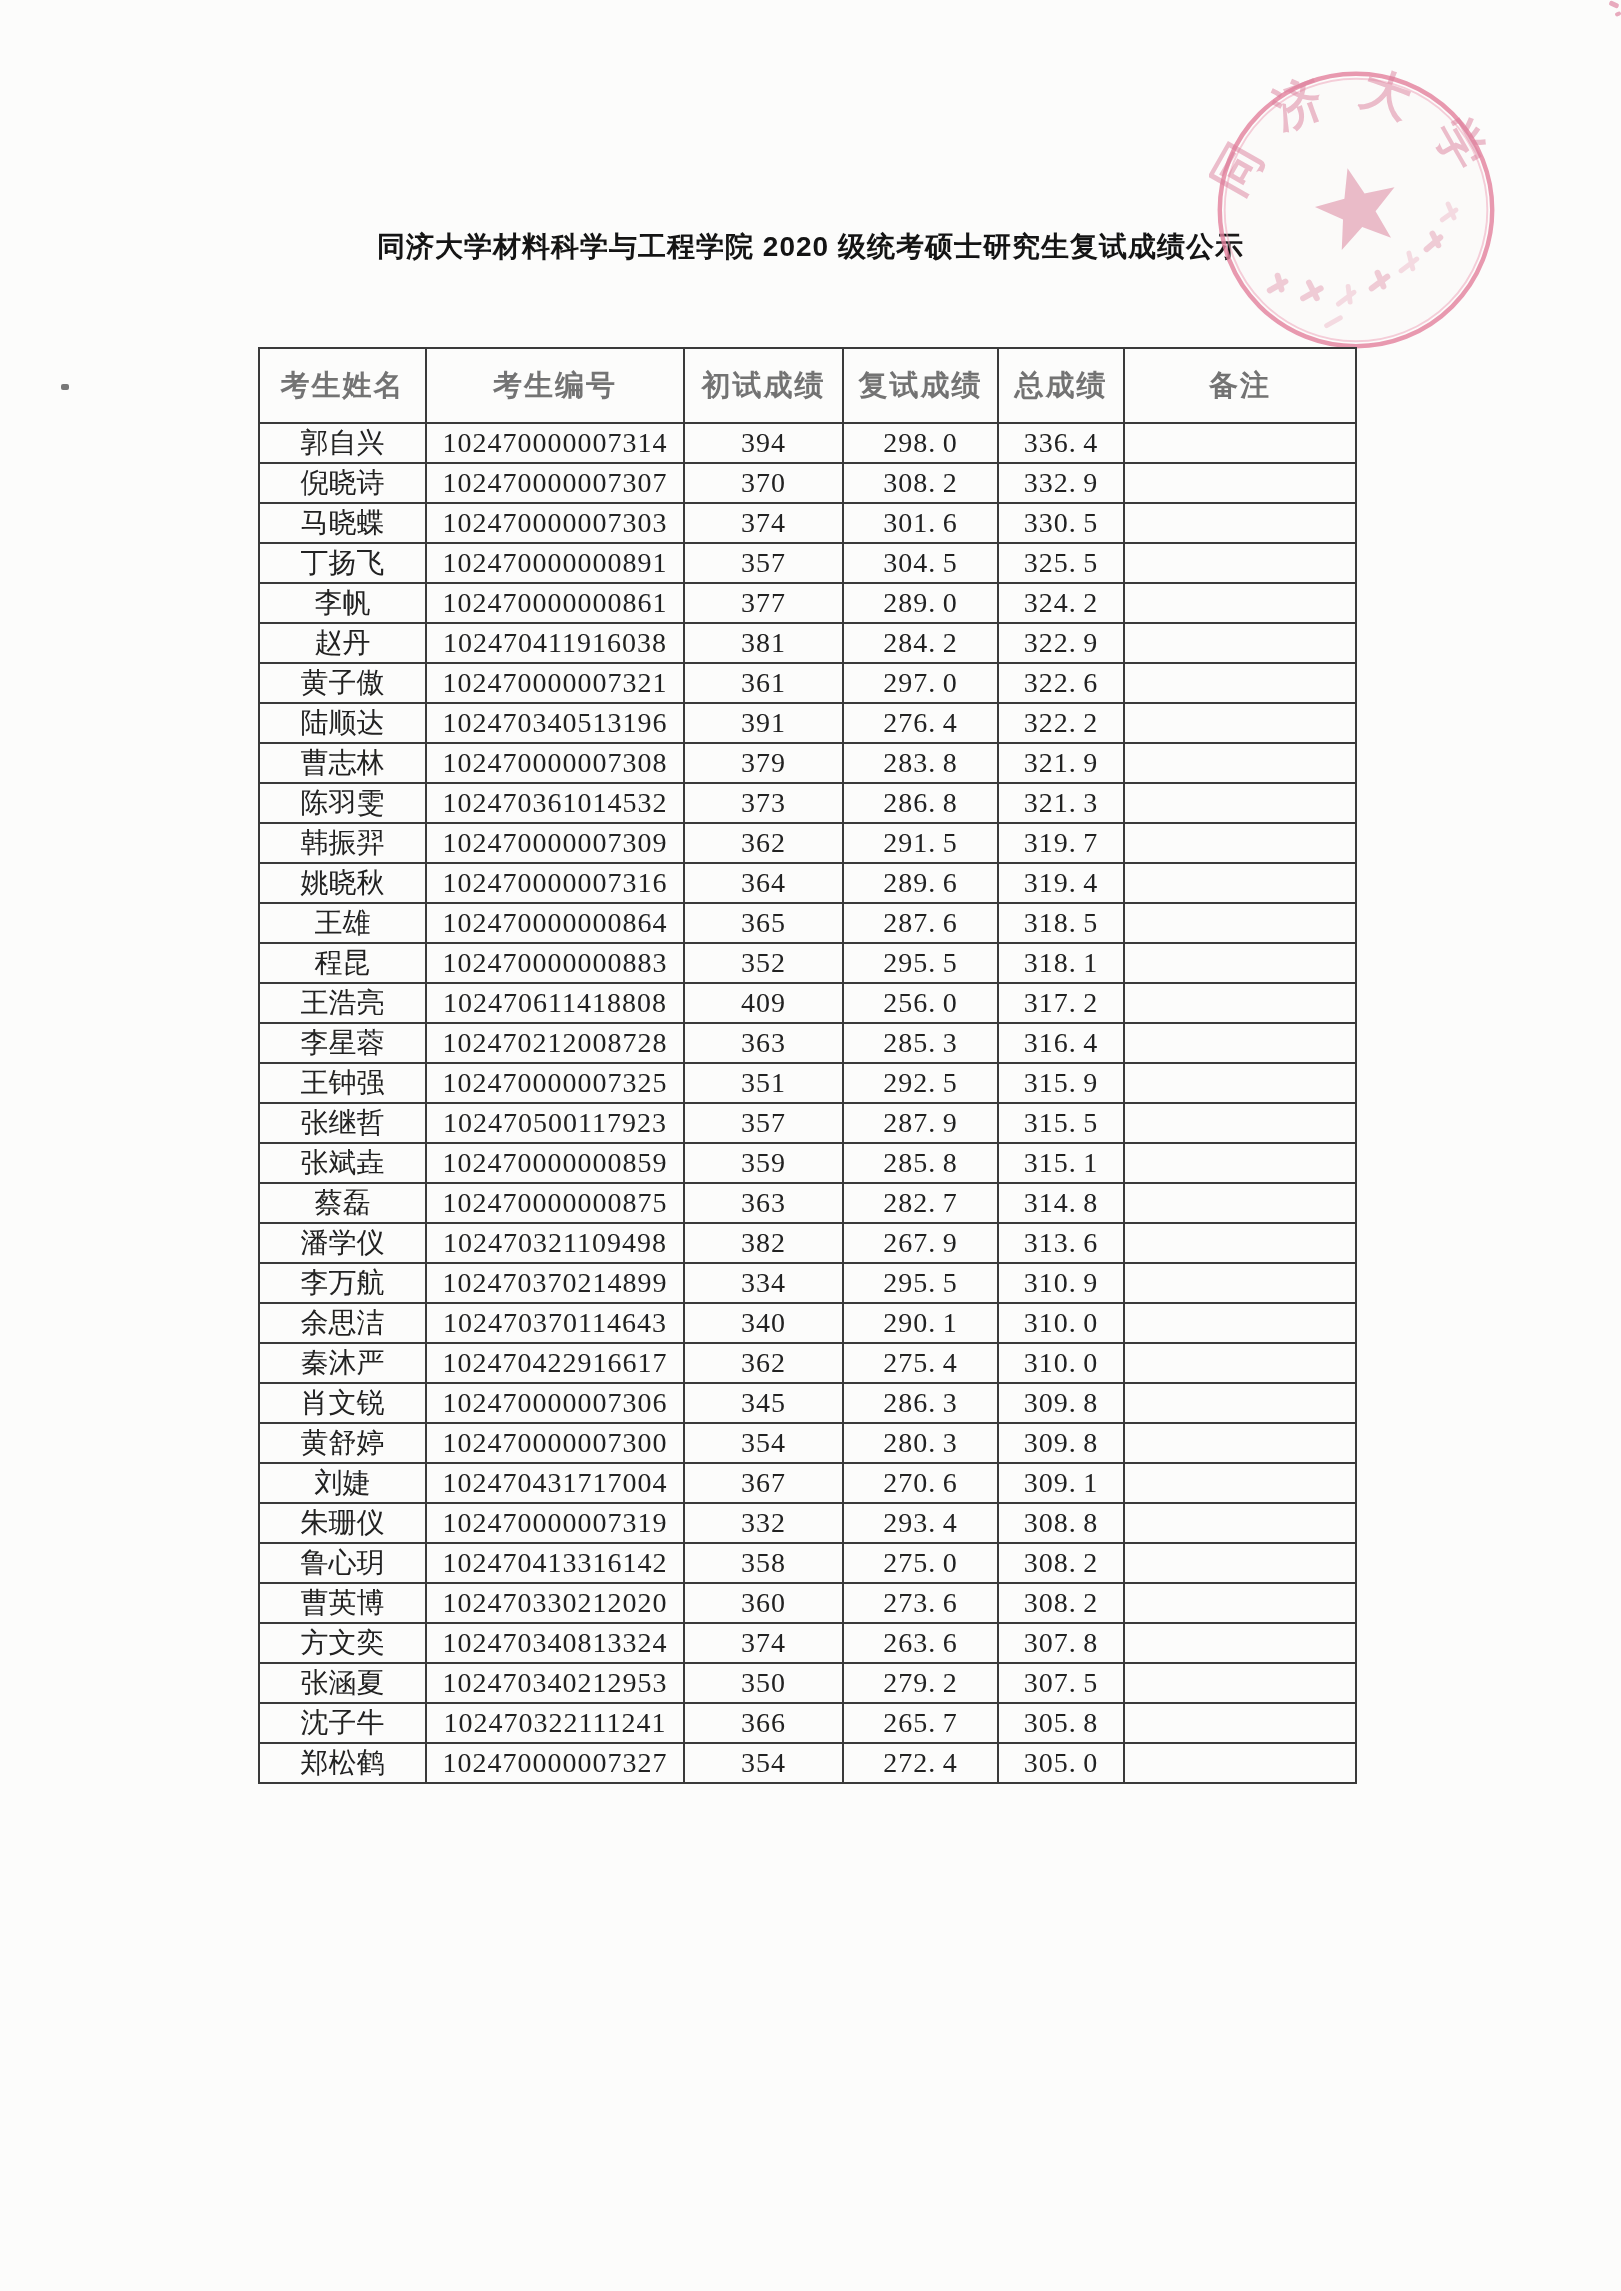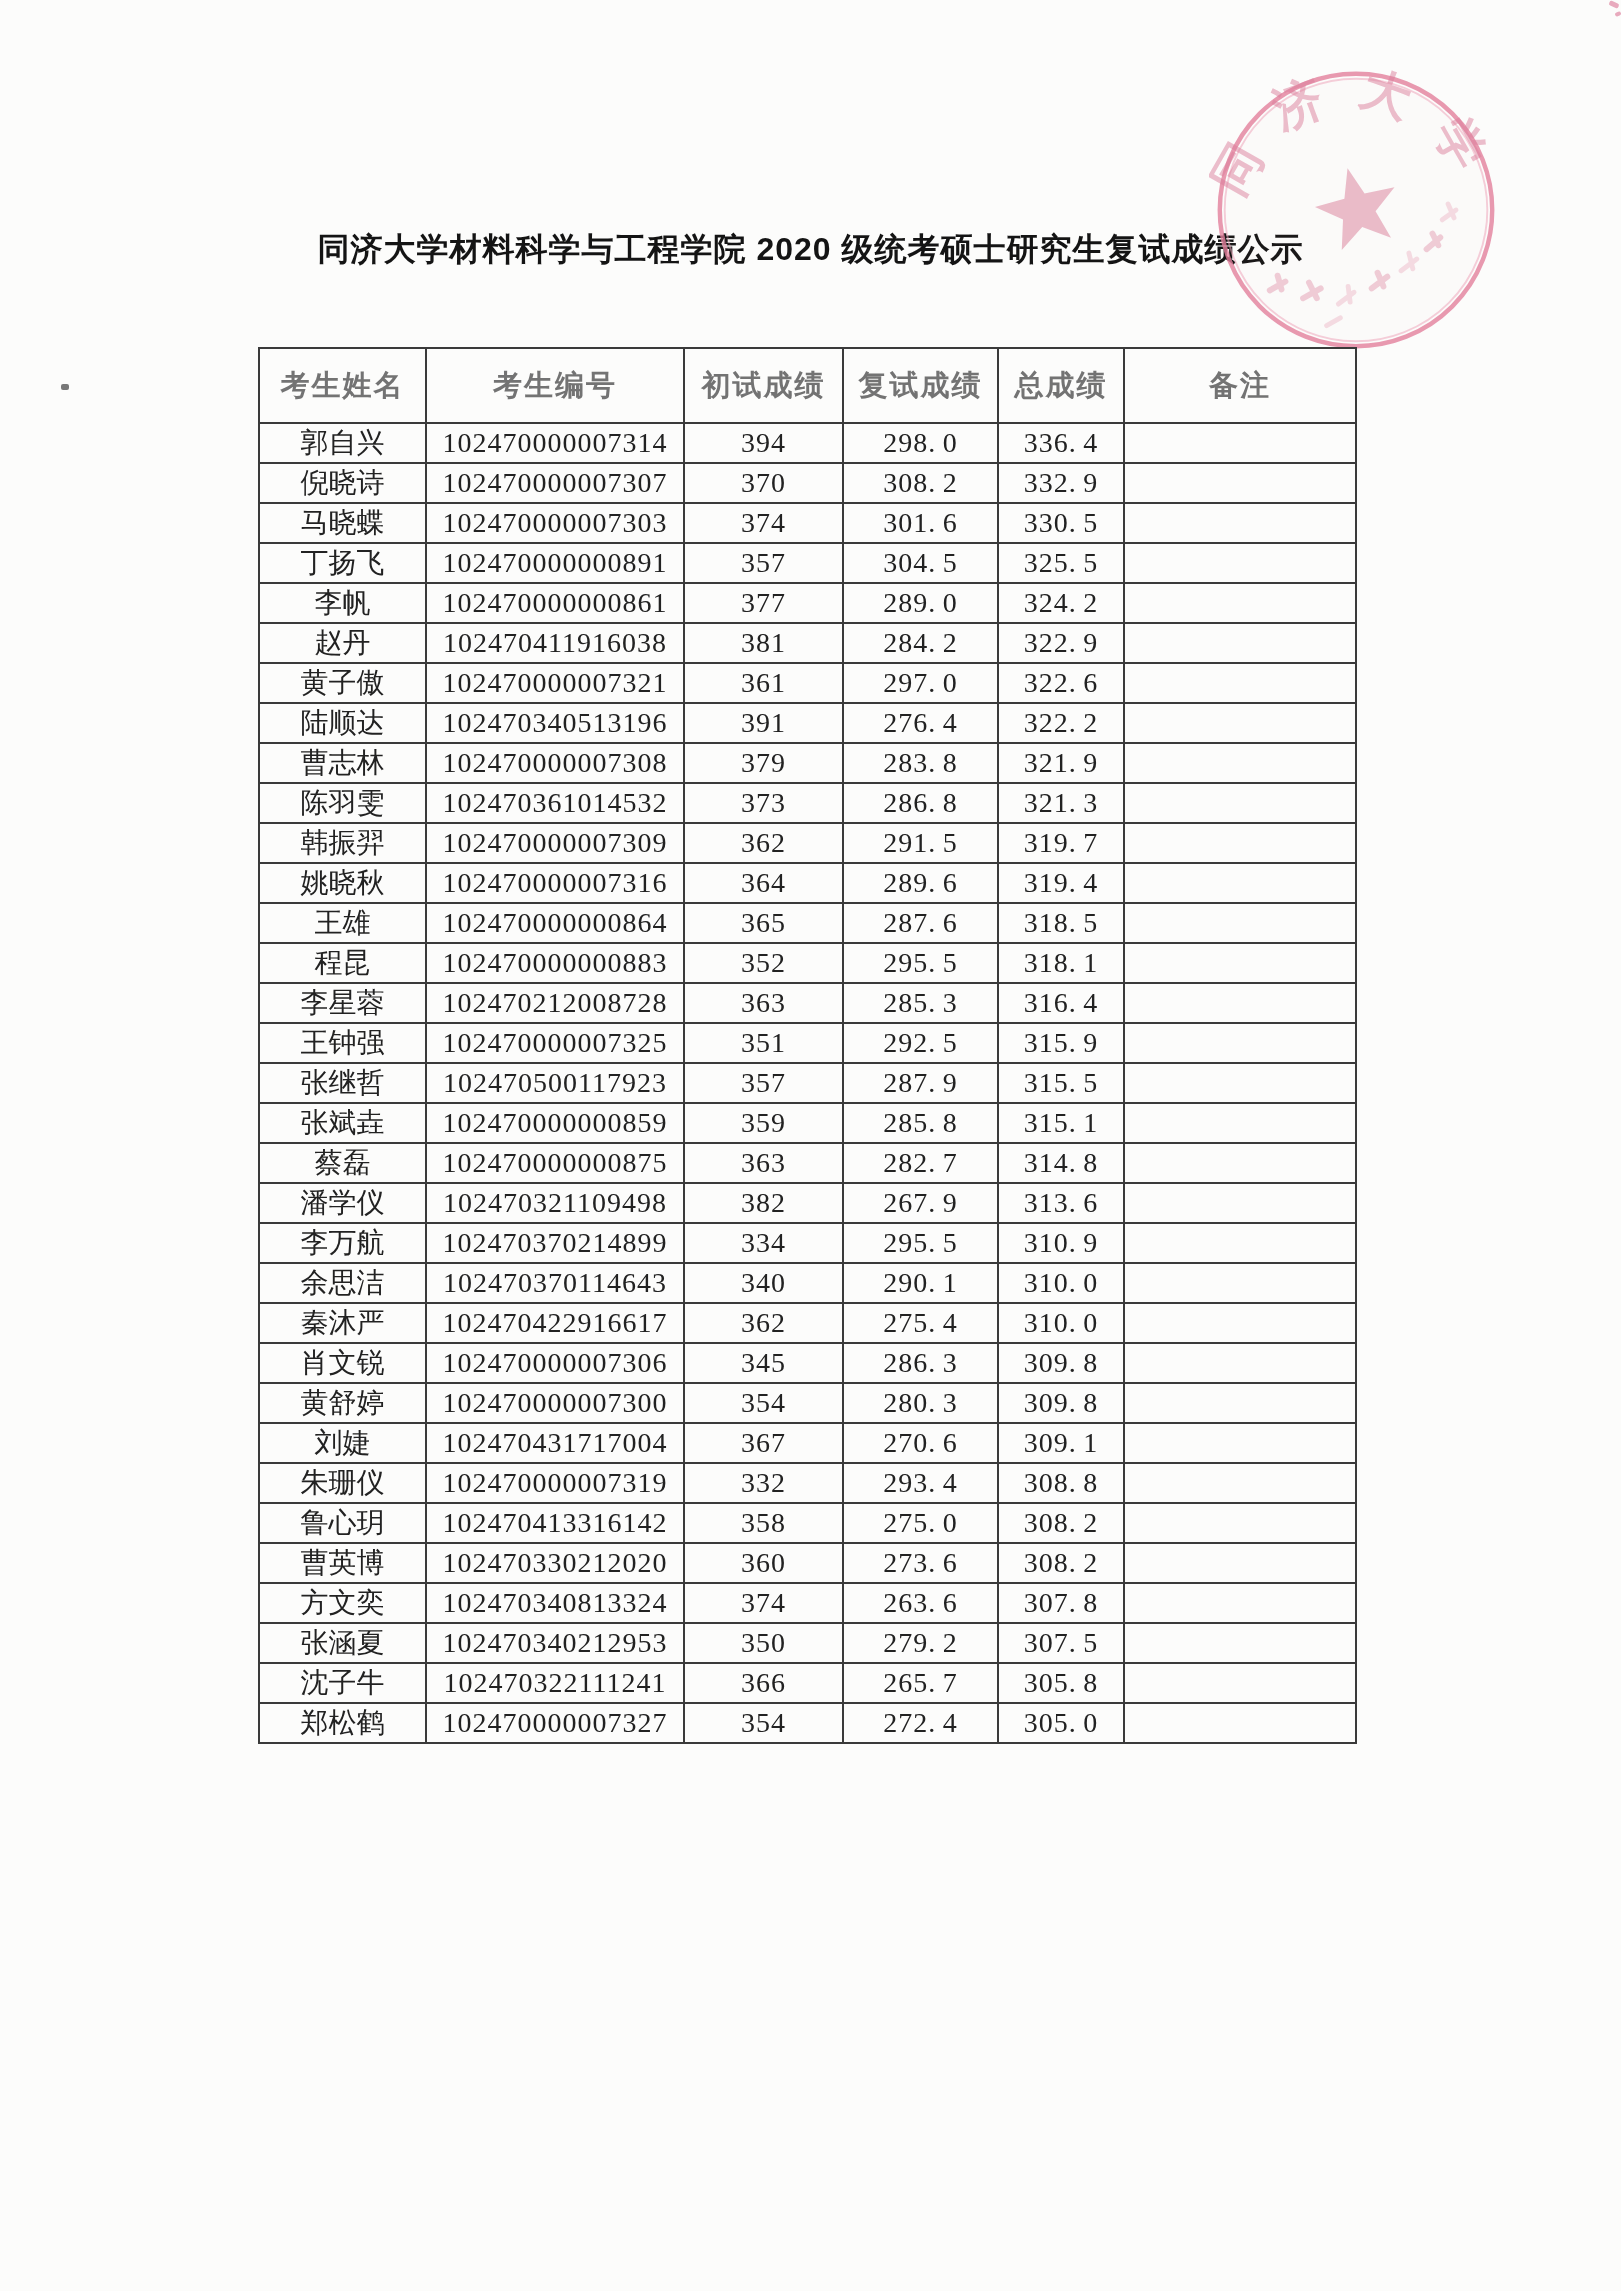--- a/index.html
+++ b/index.html
@@ -12,21 +12,21 @@
     font-family:"Liberation Serif","DejaVu Serif",serif;
     color:#1c1c1c;
   }
   
   .doc-title{
     position:absolute;
     top:228px;left:0;width:100%;
     text-align:center;
     font-family:"Liberation Sans","DejaVu Sans",sans-serif;
     font-weight:700;
-    font-size:32px;
+    font-size:28px;
     letter-spacing:1px;
     color:#141414;
     white-space:nowrap;
   }
   
   .score-table{
     position:absolute;
     left:258px;top:347px;
     width:1097px;
     border-collapse:collapse;
@@ -264,20 +264,28 @@
         </tr>
         <tr class="data-row">
           <td>程昆</td>
           <td class="num">102470000000883</td>
           <td class="num">352</td>
           <td class="num">295. 5</td>
           <td class="num">318. 1</td>
           <td></td>
         </tr>
         <tr class="data-row">
+          <td>王浩亮</td>
+          <td class="num">102470611418808</td>
+          <td class="num">409</td>
+          <td class="num">256. 0</td>
+          <td class="num">317. 2</td>
+          <td></td>
+        </tr>
+        <tr class="data-row">
           <td>李星蓉</td>
           <td class="num">102470212008728</td>
           <td class="num">363</td>
           <td class="num">285. 3</td>
           <td class="num">316. 4</td>
           <td></td>
         </tr>
         <tr class="data-row">
           <td>王钟强</td>
           <td class="num">102470000007325</td>

